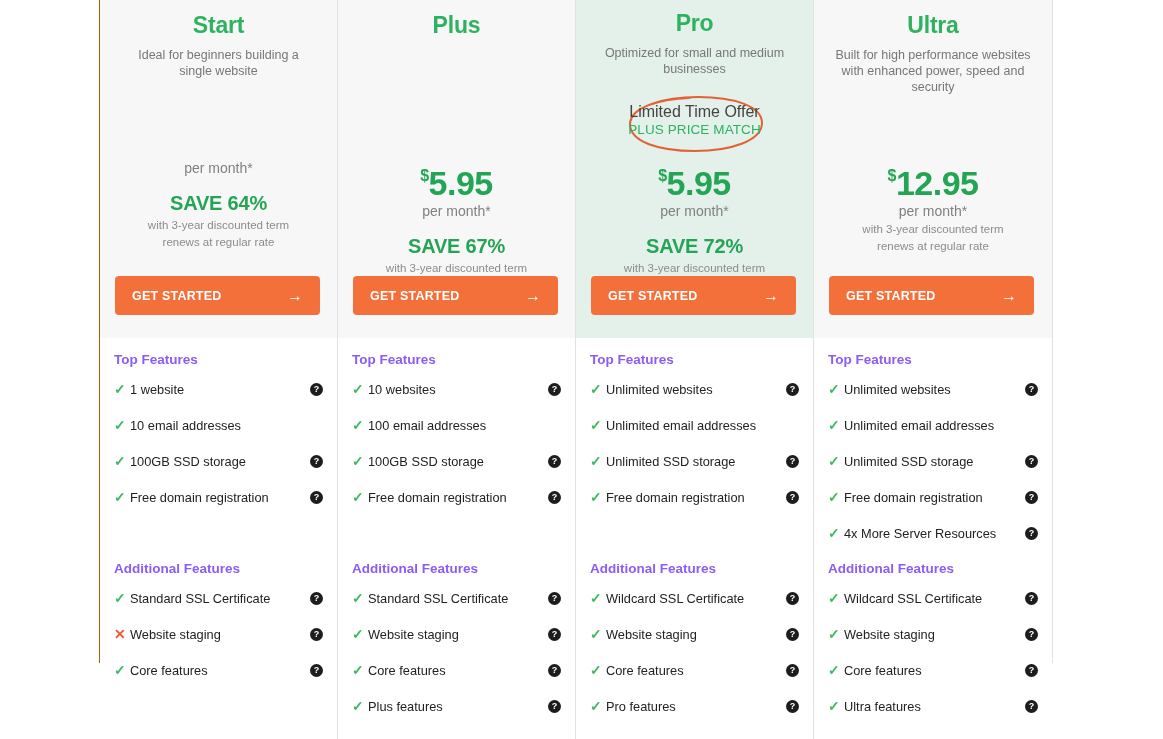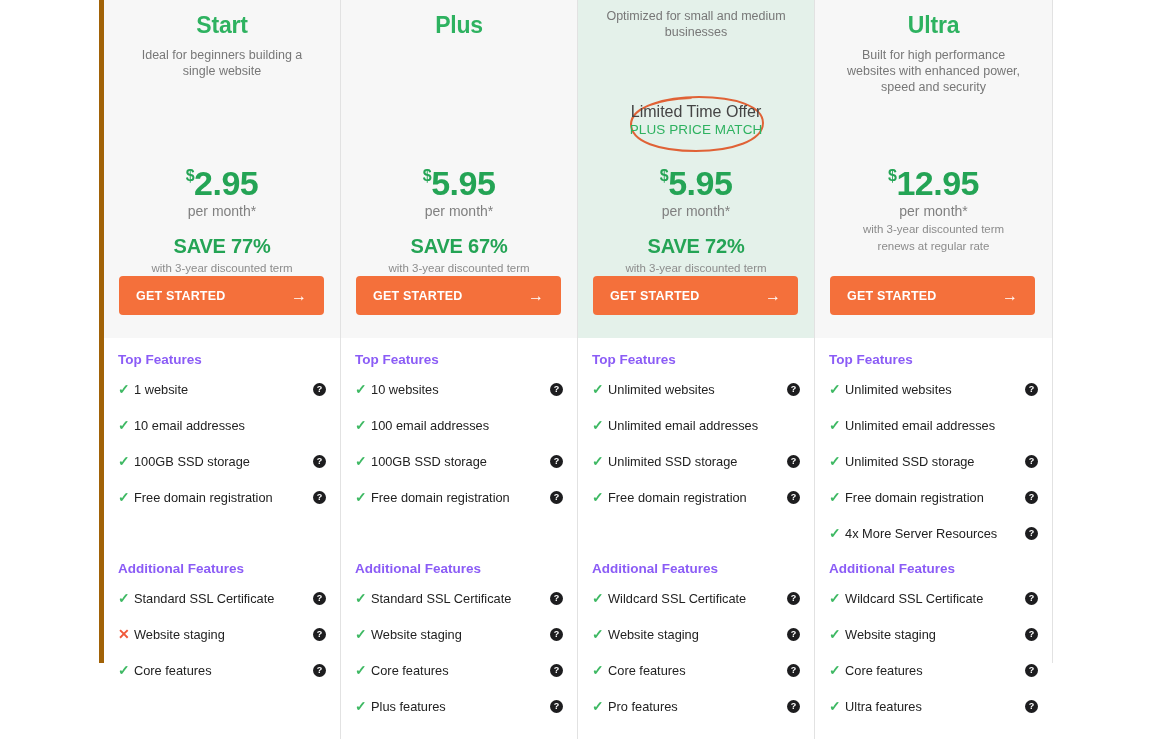--- a/index.html
+++ b/index.html
@@ -8,21 +8,21 @@
     background:#ffffff;
     font-family:"Liberation Sans", sans-serif;
     overflow:hidden;
   }
 
   .pricing-table {
     position:absolute;
     left:99px; top:0;
     width:954px; height:663px;
     display:flex;
-    border-left:5px solid #a16207;
+    border-left:1px solid #a16207;
     border-right:1px solid #e2e2e2;
   }
 
   .plan-col {
     position:relative;
     width:245px;
     height:739px;
     border-right:1px solid #e2e2e2;
     display:flex;
     flex-direction:column;
@@ -205,23 +205,22 @@
 </style>
 </head>
 <body>
 
 <div class="pricing-table" id="pricing-table">
     <div class="plan-col">
       <div class="plan-head">
         <div class="plan-name">Start</div>
         <div class="plan-desc">Ideal for beginners building a single website</div>
         <div class="price-wrap">
-          <div class="price"><span class="cur">$</span><span>2.95</span></div>
           <div class="per-month">per month*</div>
-          <div class="save">SAVE 77%</div>
+          <div class="save">SAVE 64%</div>
           <div class="save-note">with 3-year discounted term</div>
           <div class="save-note">renews at regular rate</div>
         </div>
         <button class="cta">
           <span class="cta-label">GET STARTED</span>
           <span class="cta-arrow">→</span>
         </button>
       </div>
       <div class="plan-body">
         <div class="sec-title">Top Features</div>
@@ -328,20 +327,21 @@
           <li class="feat-row">
             <span class="mark yes">✓</span>
             <span class="feat-label">Plus features</span>
             <span class="help">?</span>
           </li>
         </ul>
       </div>
     </div>
     <div class="plan-col featured">
       <div class="plan-head">
+        <div class="plan-name">Pro</div>
         <div class="plan-desc">Optimized for small and medium businesses</div>
         <div class="offer-badge">
           <svg width="170" height="64" viewBox="0 0 170 64">
             <path d="M20 33 C20 14 55 5 88 5 C124 5 152 14 152 31 C152 49 120 59 85 59 C49 59 20 50 20 32 C20 16 48 7 80 6" fill="none" stroke="#e06236" stroke-width="2" stroke-linecap="round"></path>
           </svg>
           <div class="offer-text">
             <div class="offer-line1">Limited Time Offer</div>
             <div class="offer-line2">PLUS PRICE MATCH</div>
           </div>
         </div>

